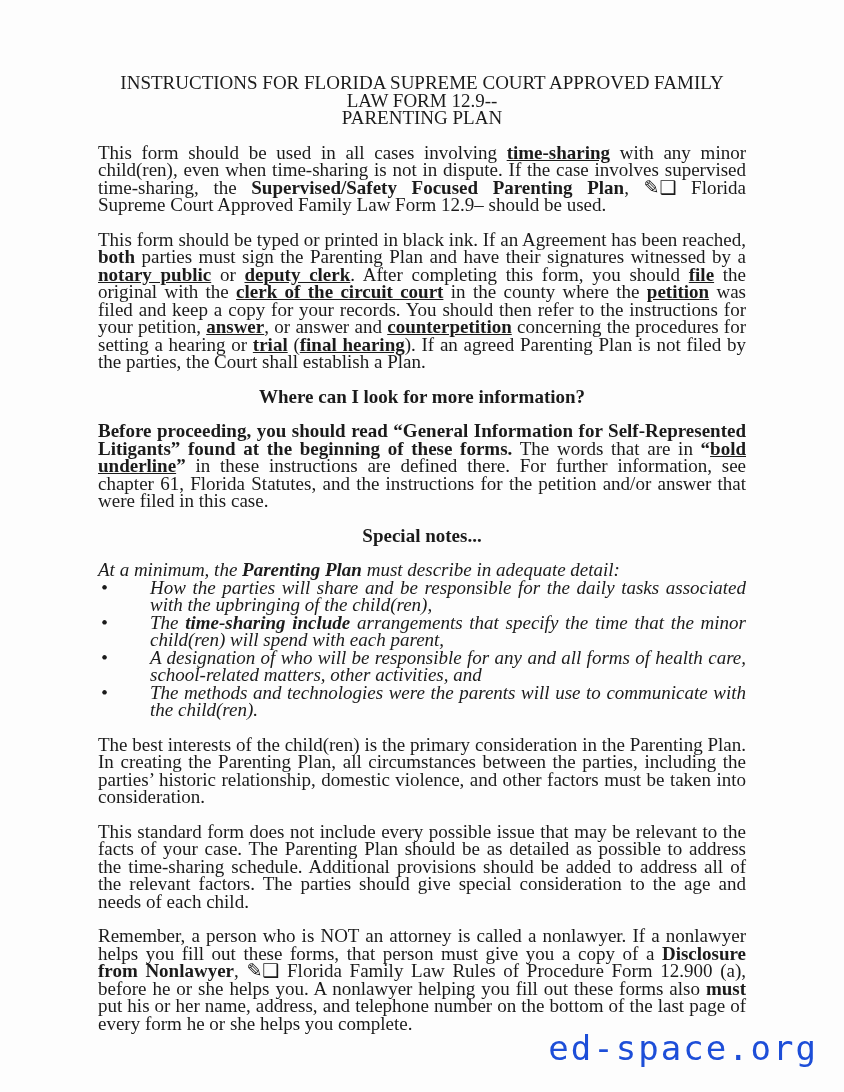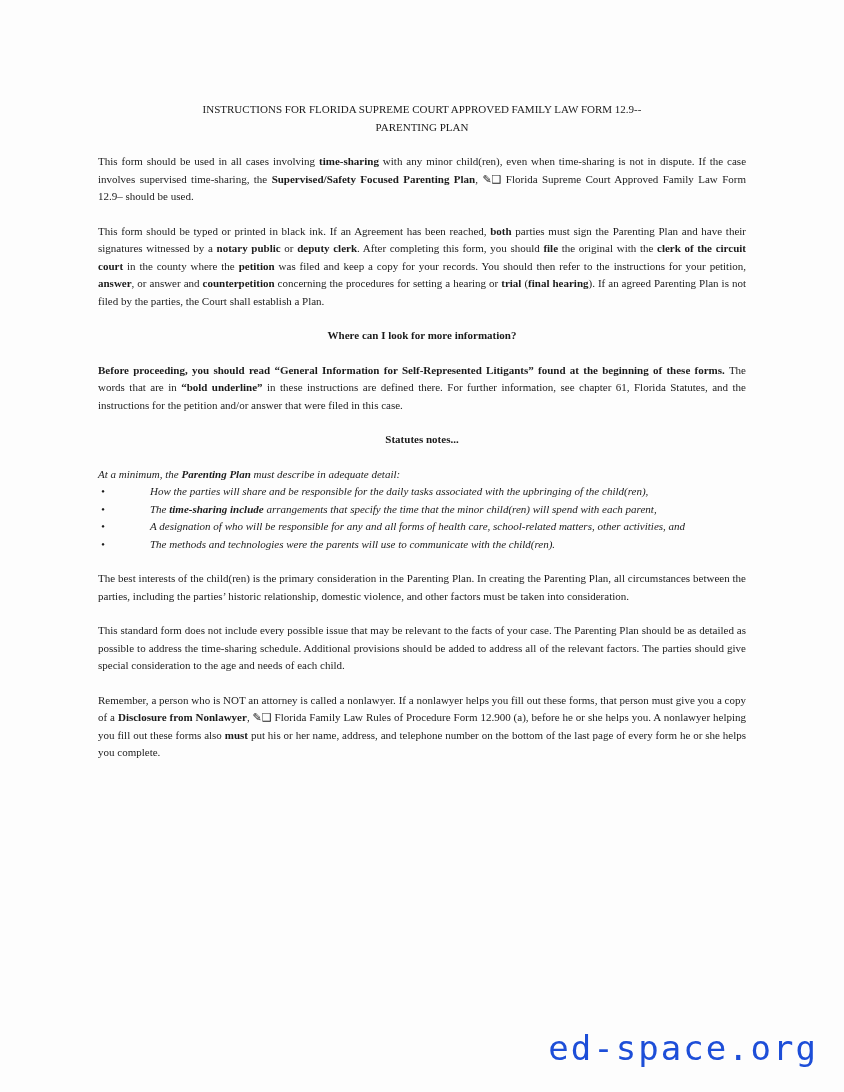--- a/index.html
+++ b/index.html
@@ -8,43 +8,42 @@
     width:844px; height:1092px;
     margin:0 auto;
     background:#fdfdfd;
     overflow:hidden;
     font-family:"Liberation Serif", serif;
   }
   .content {
     position:absolute;
     left:98px; top:74px;
     width:648px;
-    font-size:11px;
+    font-size:19px;
     line-height:17.5px;
     color:#1b1b1b;
-    margin-top:27px;
   }
   .title-block { margin-bottom:17px; }
   .title-line { text-align:center; }
   .heading {
     font-weight:bold;
     text-align:center;
     margin:0 0 17px 0;
   }
   .para {
     text-align:justify;
     margin:0 0 17px 0;
   }
   .list { margin:0 0 17px 0;font-style:italic; }
   .list-intro { text-align:justify; }
   .bullet-row { display:flex; }
   .bullet-marker { flex:0 0 52px; padding-left:3px; box-sizing:border-box; }
   .bullet-text { flex:1 1 auto; text-align:justify; }
   .seg-b { font-weight:bold; }
-  .seg-u { }
+  .seg-u { text-decoration:underline; }
   .glyph-icon { font-family:"DejaVu Sans", sans-serif; }
   .watermark {
     position:absolute;
     top:1028px; right:26px;
     font-family:"DejaVu Sans Mono", monospace;
     font-size:34px;
     letter-spacing:2px;
     color:#1d4ed8;
   }
 </style>
@@ -55,21 +54,21 @@
   <div class="content">
     <div class="title-block">
       <div class="title-line">INSTRUCTIONS FOR FLORIDA SUPREME COURT APPROVED FAMILY LAW FORM 12.9--</div>
       <div class="title-line">PARENTING PLAN</div>
     </div>
     <div id="blocks-host">
         <div class="para"><span class="">This form should be used in all cases involving </span><span class="seg-b seg-u ">time-sharing</span><span class=""> with any minor child(ren), even when time-sharing is not in dispute.  If the case involves supervised time-sharing, the </span><span class="seg-b ">Supervised/Safety Focused Parenting Plan</span><span class="">, </span><span class="glyph-icon">✎</span><span class="glyph-icon">❑</span><span class=""> Florida Supreme Court Approved Family Law Form 12.9– should be used.</span></div>
         <div class="para"><span class="">This form should be typed or printed in black ink. If an Agreement has been reached, </span><span class="seg-b ">both</span><span class=""> parties must sign the Parenting Plan and have their signatures witnessed by a </span><span class="seg-b seg-u ">notary public</span><span class=""> or </span><span class="seg-b seg-u ">deputy clerk</span><span class="">.  After completing this form, you should </span><span class="seg-b seg-u ">file</span><span class=""> the original with the </span><span class="seg-b seg-u ">clerk of the circuit court</span><span class=""> in the county where the </span><span class="seg-b seg-u ">petition</span><span class=""> was filed and keep a copy for your records.  You should then refer to the instructions for your petition, </span><span class="seg-b seg-u ">answer</span><span class="">, or answer and </span><span class="seg-b seg-u ">counterpetition</span><span class=""> concerning the procedures for setting a hearing or </span><span class="seg-b seg-u ">trial</span><span class=""> (</span><span class="seg-b seg-u ">final hearing</span><span class="">). If an agreed Parenting Plan is not filed by the parties, the Court shall establish a Plan.</span></div>
         <div class="heading">Where can I look for more information?</div>
         <div class="para"><span class="seg-b ">Before proceeding, you should read “General Information for Self-Represented Litigants” found at the beginning of these forms.</span><span class="">  The words that are in </span><span class="seg-b ">“</span><span class="seg-b seg-u ">bold underline</span><span class="seg-b ">”</span><span class=""> in these instructions are defined there. For further information, see chapter 61, Florida Statutes, and the instructions for the petition and/or answer that were filed in this case.</span></div>
-        <div class="heading">Statutes notes...</div>
+        <div class="heading">Special notes...</div>
         <div class="list">
           <div class="list-intro"><span class="">At a minimum, the </span><span class="seg-b ">Parenting Plan</span><span class=""> must describe in adequate detail:</span></div>
           <div class="bullet-row">
             <span class="bullet-marker">•</span>
             <div class="bullet-text"><span class="">How the parties will share and be responsible for the daily tasks associated with the upbringing of the child(ren),</span></div>
           </div>
           <div class="bullet-row">
             <span class="bullet-marker">•</span>
             <div class="bullet-text"><span class="">The </span><span class="seg-b ">time-sharing include</span><span class=""> arrangements that specify the time that the minor child(ren) will spend with each parent,</span></div>
           </div>

